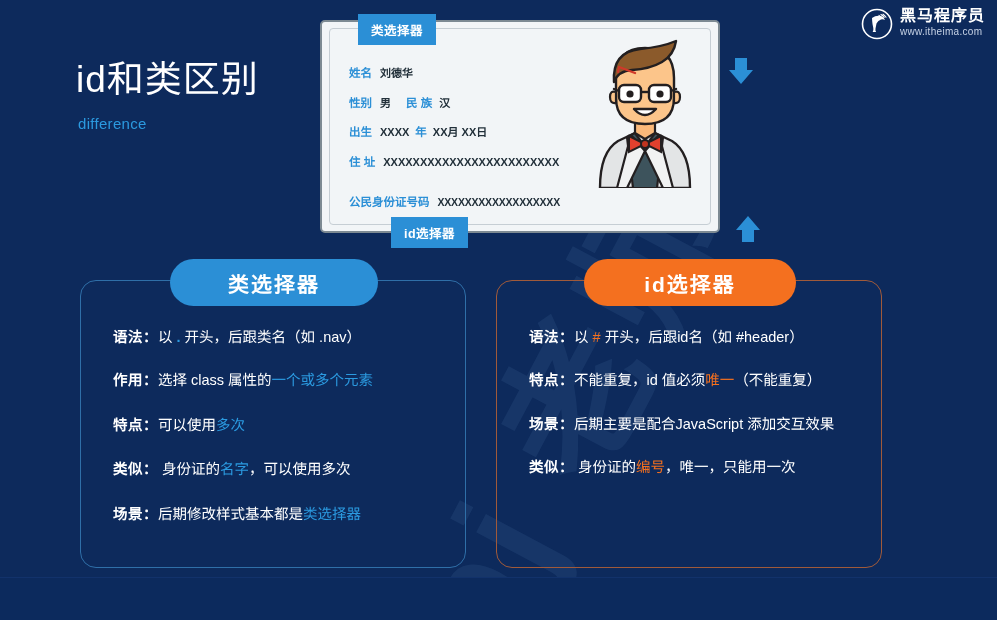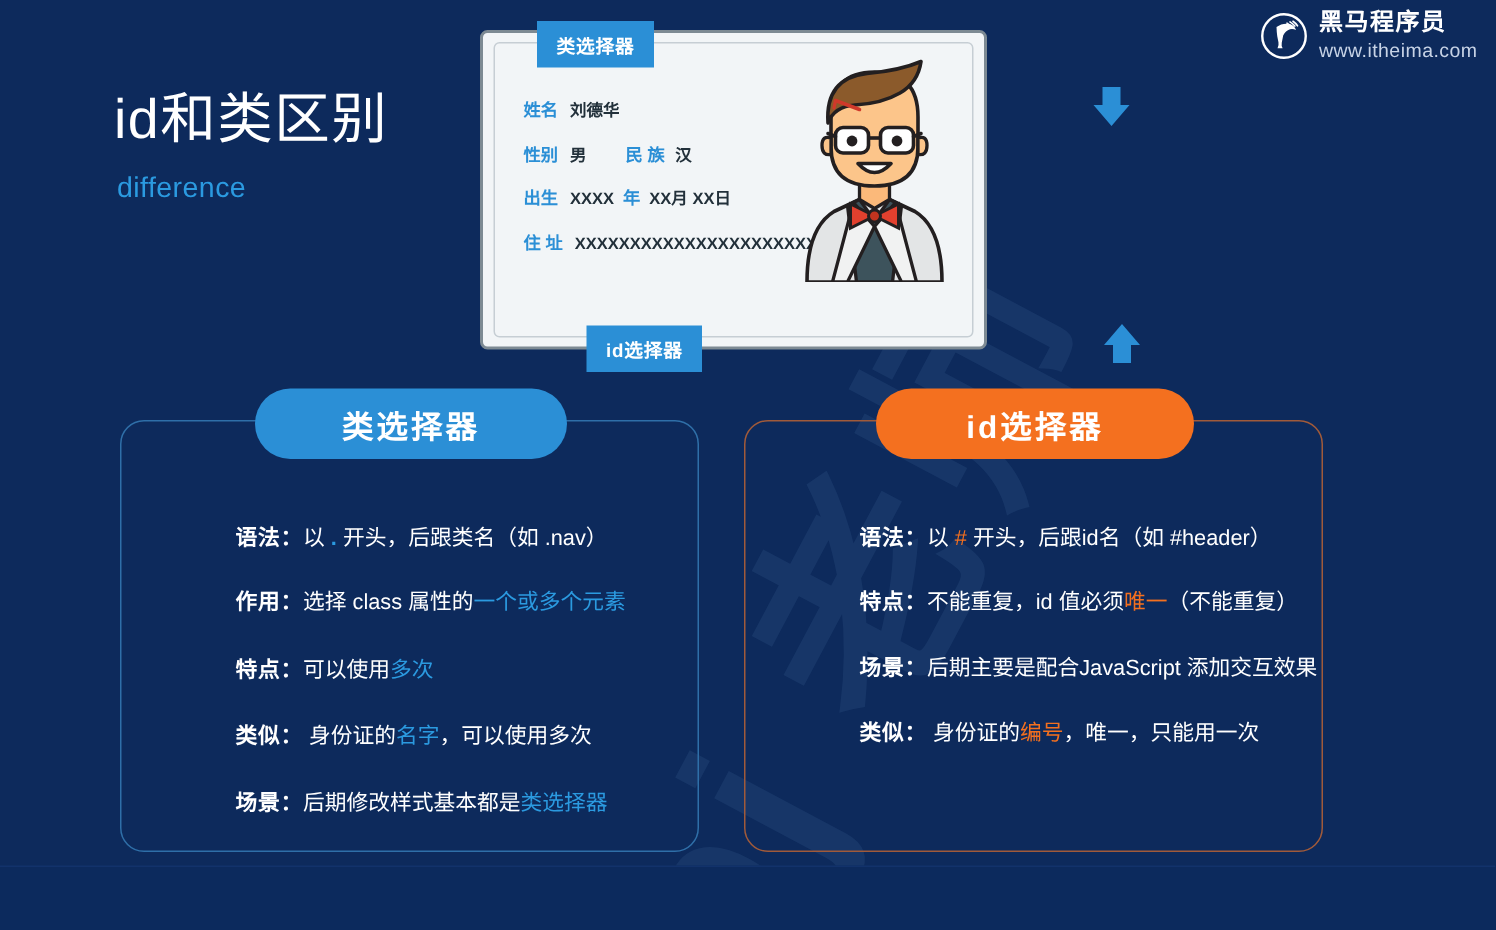--- a/index.html
+++ b/index.html
@@ -62,21 +62,21 @@
   }
   .logo-text { line-height: 1; }
   .logo-name {
     font-size: 16px;
     font-weight: bold;
     color: #ffffff;
     letter-spacing: 1px;
     display: block;
   }
   .logo-url {
-    font-size: 13px;
+    font-size: 10px;
     color: #c7d3e6;
     display: block;
     margin-top: 3px;
     letter-spacing: 0.3px;
   }
 
   
   .title-block {
     position: absolute;
     left: 76px;
@@ -85,32 +85,32 @@
   .slide-title {
     font-size: 37px;
     font-weight: normal;
     color: #ffffff;
     margin: 0;
     letter-spacing: 1px;
     line-height: 1.2;
     text-align: center;
   }
   .slide-subtitle {
-    font-size: 19px;
+    font-size: 15px;
     color: #2b9ae0;
     margin: 13px 0 0 2px;
     letter-spacing: 0.3px;
   }
 
   
   .idcard-wrap {
     position: absolute;
     left: 320px;
     top: 20px;
-    width: 338px;
+    width: 400px;
     height: 213px;
   }
   .idcard {
     position: absolute;
     inset: 0;
     background: #f2f5f7;
     border: 2px solid #7d8a93;
     border-radius: 5px;
     box-sizing: border-box;
   }
@@ -141,21 +141,21 @@
   }
   .id-val {
     color: #22303a;
     font-size: 11px;
     font-weight: bold;
   }
   .id-lbl2 {
     color: #2b8fd6;
     font-weight: bold;
     font-size: 11.5px;
-    margin: 0 7px 0 26px;
+    margin: 0 7px 0 15px;
   }
   .id-lbl3 {
     color: #2b8fd6;
     font-weight: bold;
     font-size: 11.5px;
     margin: 0 6px;
   }
   .idnum {
     position: absolute;
     left: 27px;
@@ -240,22 +240,21 @@
   .pill-right {
     left: 87px;
     width: 212px;
     background: #f4701f;
   }
 
   .lines {
     position: absolute;
     left: 32px;
     right: 16px;
-    top: 70px;
-    margin-left: 44px;
+    top: 48px;
   }
   .line {
     font-size: 14.5px;
     line-height: 1.2;
     margin-bottom: 26px;
     white-space: nowrap;
     color: #ffffff;
   }
   .line:last-child { margin-bottom: 0; }
   .lbl {
@@ -313,20 +312,24 @@
           <span class="id-val">XXXX</span>
           <span class="id-lbl3">年</span>
           <span class="id-val">XX月 XX日</span>
         </div>
         <div class="idrow">
           <span class="id-lbl">住 址</span>
           <span class="id-val">XXXXXXXXXXXXXXXXXXXXXXXX</span>
         </div>
       </div>
 
+      <div class="idnum">
+        <span class="id-lbl">公民身份证号码</span>
+        <span class="id-val">XXXXXXXXXXXXXXXXXX</span>
+      </div>
 
       <span class="portrait">
         <svg viewBox="0 0 118 152" width="118" height="152" aria-hidden="true">
 
           <path d="M14 152 q0 -36 18 -47 l17 -8 l20 0 l17 8 q18 11 18 47 z" fill="#e3e5e6" stroke="#231f20" stroke-width="2.4" stroke-linejoin="round"></path>
 
           <path d="M49 97 l10 14 l10 -14 l8 4 l-6 51 l-24 0 l-6 -51 z" fill="#3d535c" stroke="#231f20" stroke-width="2.2" stroke-linejoin="round"></path>
 
           <path d="M45 99 l14 16 l-18 37 l-10 0 z" fill="#f1f2f2" stroke="#231f20" stroke-width="2.2" stroke-linejoin="round"></path>
           <path d="M73 99 l-14 16 l18 37 l10 0 z" fill="#f1f2f2" stroke="#231f20" stroke-width="2.2" stroke-linejoin="round"></path>

